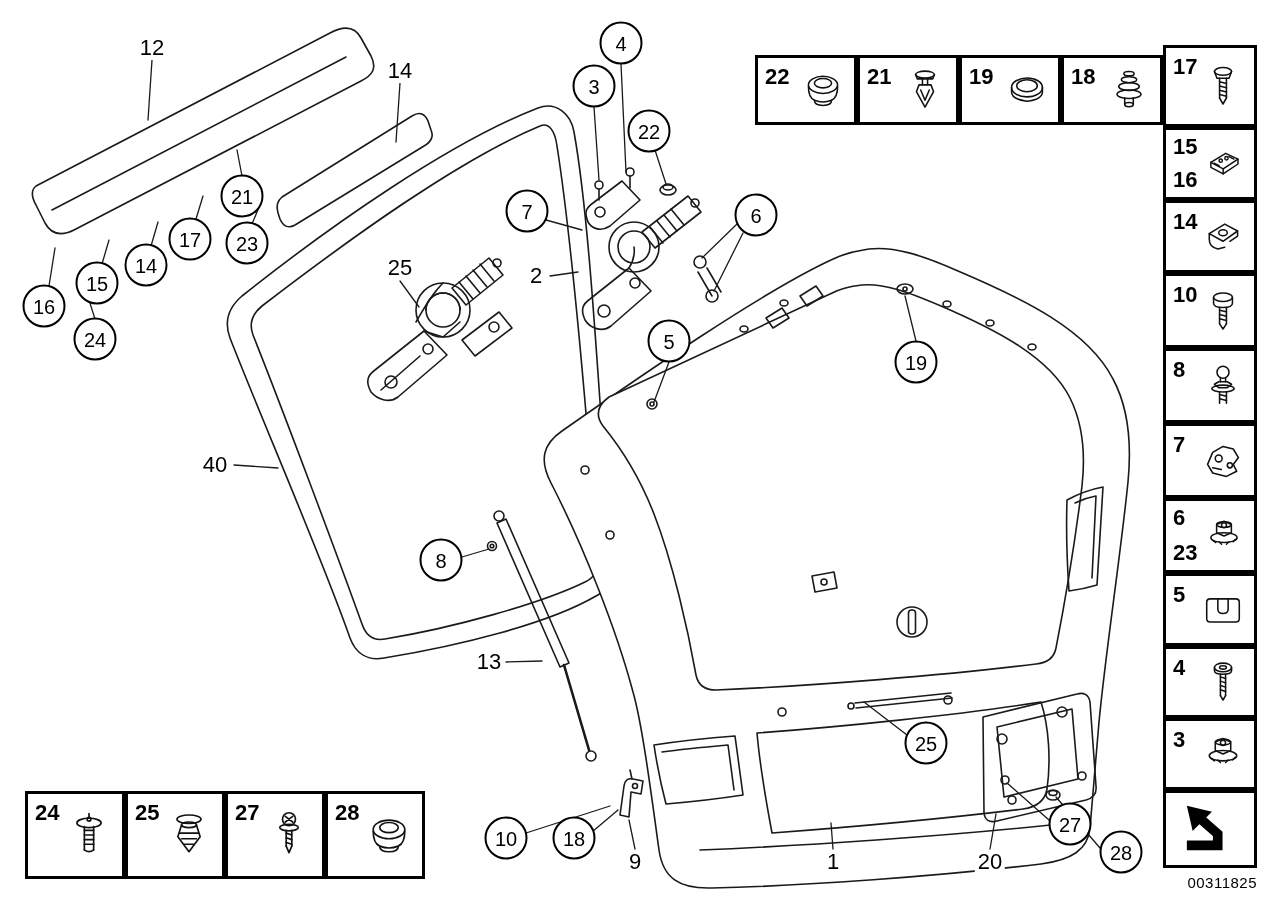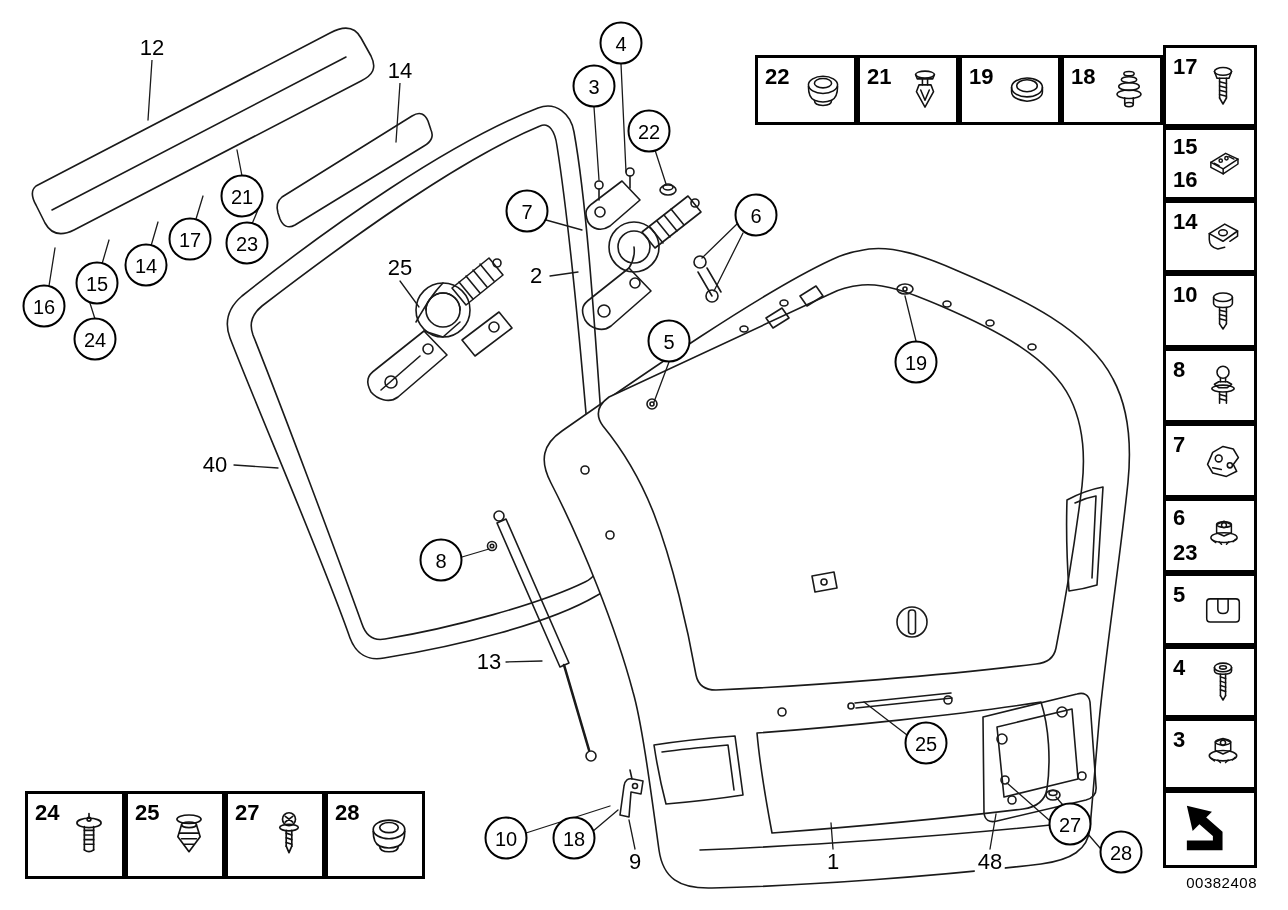--- a/index.html
+++ b/index.html
@@ -373,21 +373,21 @@
   <div class="callout circled" style="left:669px;top:341px">5</div>
   <div class="callout plain" style="left:215px;top:465px">40</div>
   <div class="callout circled" style="left:441px;top:560px">8</div>
   <div class="callout plain" style="left:489px;top:662px">13</div>
   <div class="callout circled" style="left:916px;top:362px">19</div>
   <div class="callout circled" style="left:926px;top:743px">25</div>
   <div class="callout circled" style="left:506px;top:838px">10</div>
   <div class="callout circled" style="left:574px;top:838px">18</div>
   <div class="callout plain" style="left:635px;top:862px">9</div>
   <div class="callout plain" style="left:833px;top:862px">1</div>
-  <div class="callout plain" style="left:990px;top:862px">48</div>
+  <div class="callout plain" style="left:990px;top:862px">20</div>
   <div class="callout circled" style="left:1070px;top:824px">27</div>
   <div class="callout circled" style="left:1121px;top:852px">28</div>
 
   <div class="pbox" style="left:755px;top:55px;width:102px;height:70px">
     <span class="num">22</span>
     <span class="icon">
         <svg width="48" height="48" viewBox="0 0 56 56">
           <use href="#sym-grommet"></use>
         </svg>
       </span>
@@ -537,14 +537,14 @@
   </div>
   <div class="pbox" style="left:325px;top:791px;width:100px;height:88px">
     <span class="num">28</span>
     <span class="icon">
         <svg width="52" height="52" viewBox="0 0 56 56">
           <use href="#sym-grommet"></use>
         </svg>
       </span>
   </div>
 
-  <div id="image-id" style="left:1160px;top:874px;width:97px">00382408</div>
+  <div id="image-id" style="left:1160px;top:874px;width:97px">00311825</div>
 </div>
 
 </body></html>

